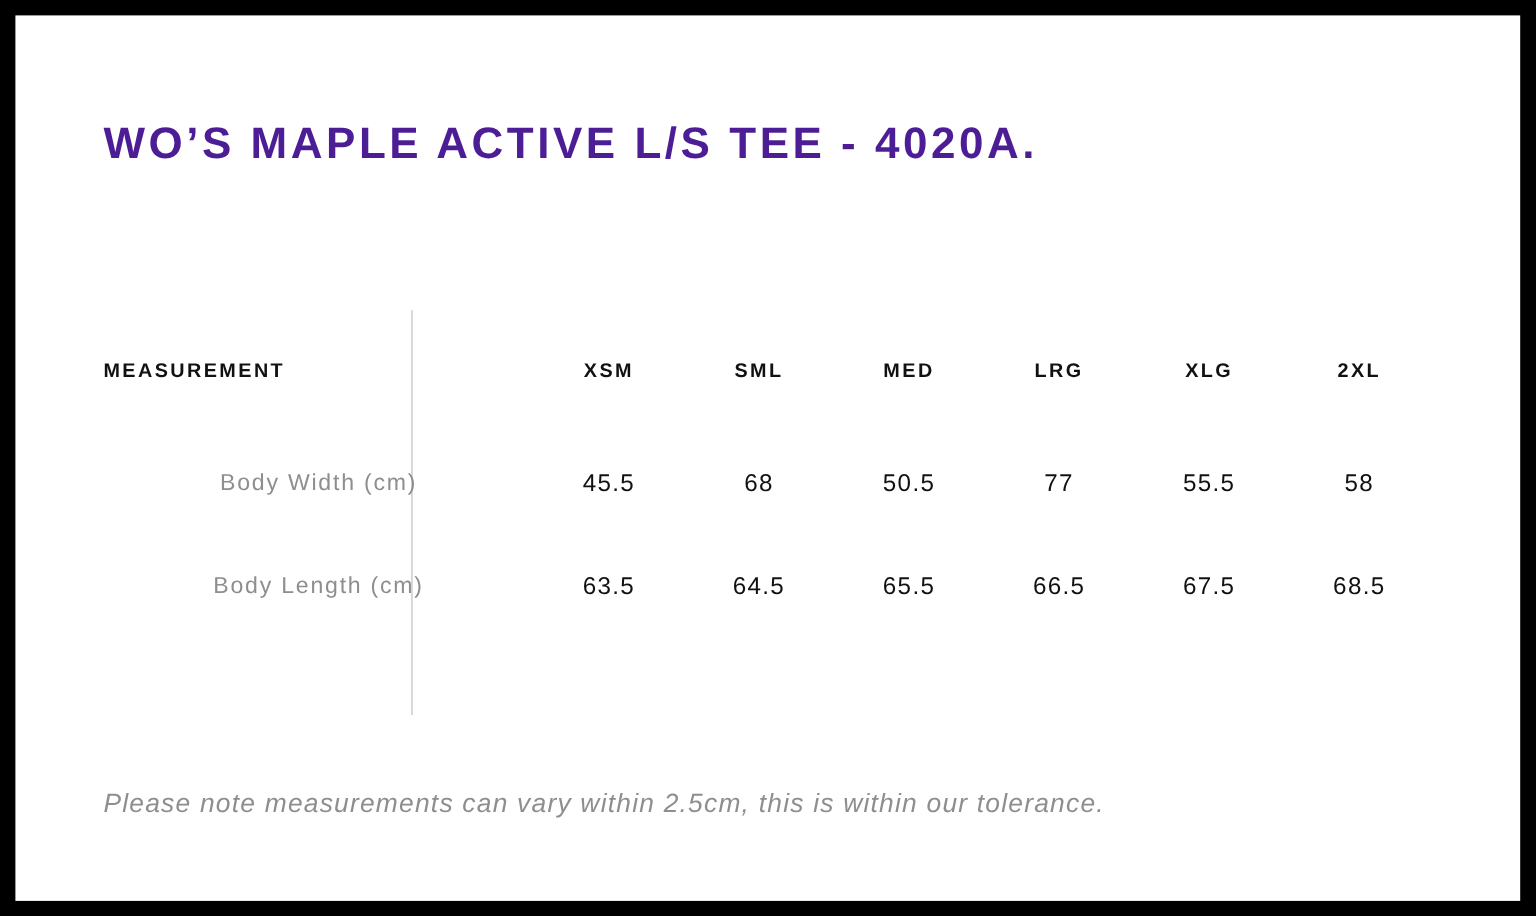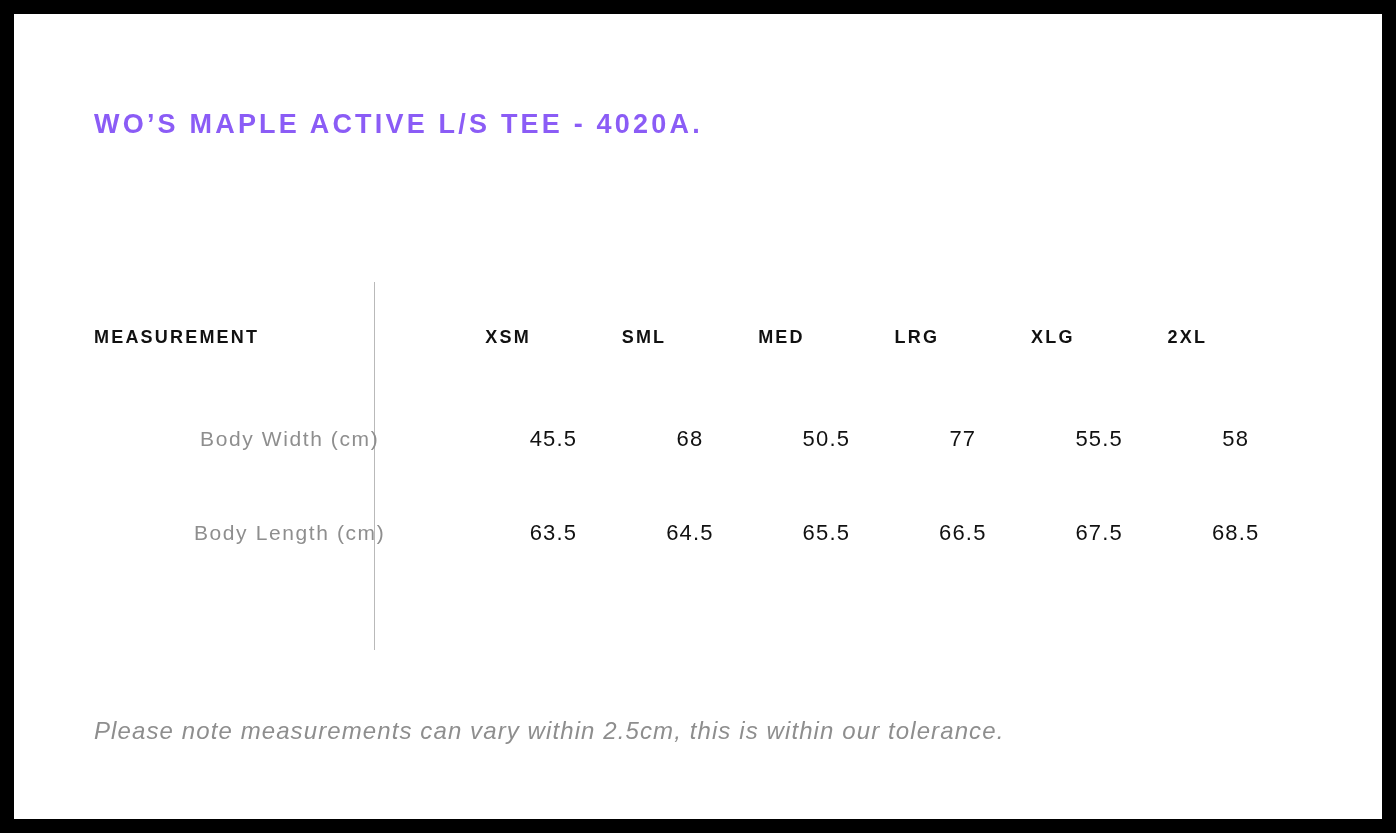--- a/index.html
+++ b/index.html
@@ -19,24 +19,24 @@
     top: 14px;
     width: 1368px;
     height: 805px;
     background: #ffffff;
     box-sizing: border-box;
   }
   .title {
     position: absolute;
     left: 80px;
     top: 95px;
-    font-size: 27px;
+    font-size: 40px;
     font-weight: bold;
     letter-spacing: 3.2px;
-    color: #8b5cf6;
+    color: #4c1d95;
     white-space: nowrap;
   }
   .table-wrap {
     position: absolute;
     left: 80px;
     top: 268px;
     width: 1210px;
   }
   table.size-table {
     border-collapse: collapse;
@@ -61,21 +61,21 @@
   }
   .head-measure {
     text-align: left;
     font-size: 18px;
     font-weight: bold;
     letter-spacing: 2.2px;
     color: #111111;
     padding-left: 0;
   }
   .head-size {
-    text-align: left;
+    text-align: center;
     font-size: 18px;
     font-weight: bold;
     letter-spacing: 2.2px;
     color: #111111;
   }
   
   .body-row td {
     height: 94px;
     vertical-align: middle;
   }

